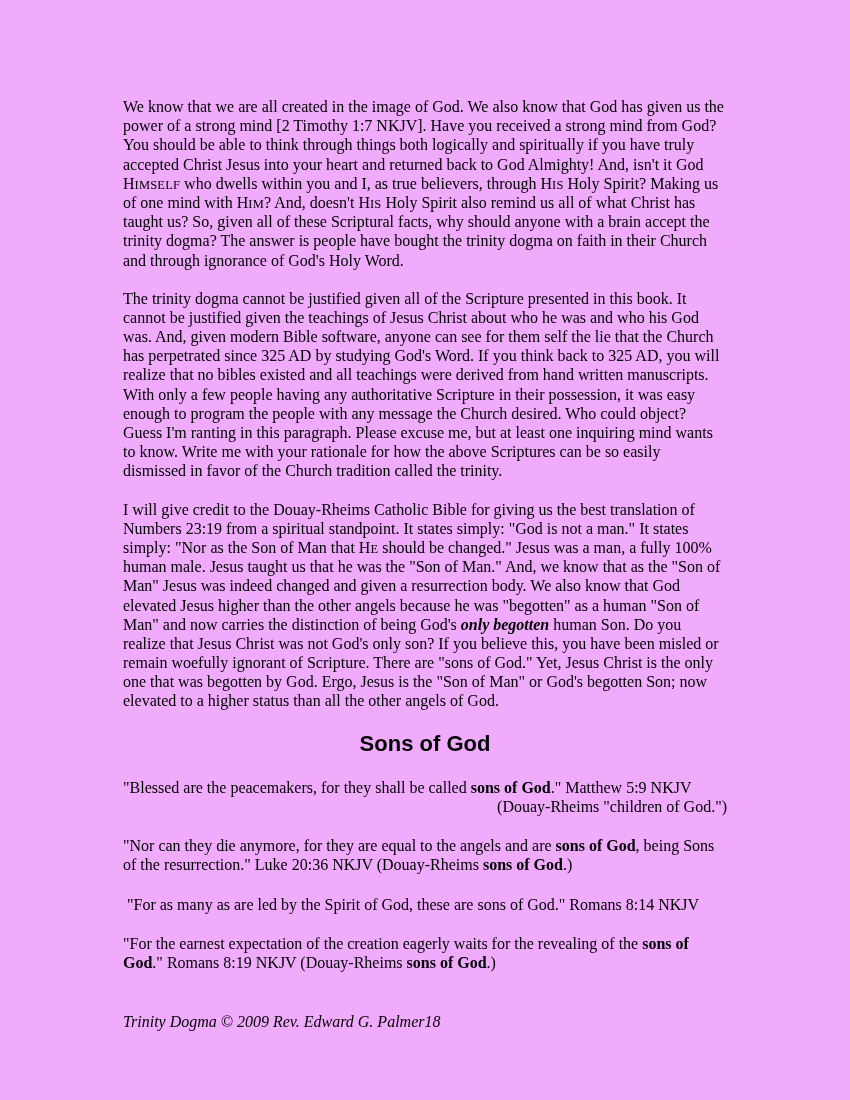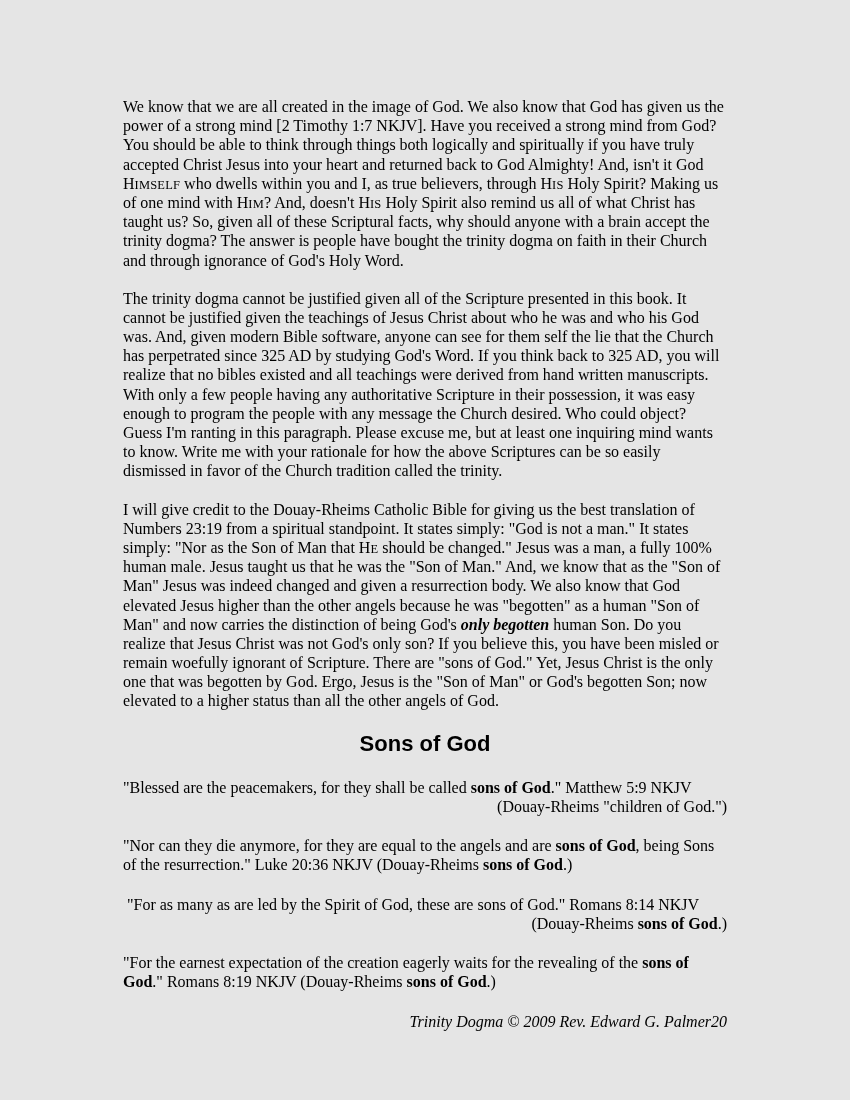--- a/index.html
+++ b/index.html
@@ -1,20 +1,20 @@
 <!DOCTYPE html>
 <html><head>
 <meta charset="utf-8">
 <style>
   html, body { margin: 0; padding: 0; background: #ffffff; }
   .page {
     position: relative;
     width: 850px;
     height: 1100px;
-    background: #e5e5e5;
+    background: #f0abfc;
     color: #000000;
     font-family: "Liberation Serif", "DejaVu Serif", serif;
     font-size: 16px;
     line-height: 1.2;
     overflow: hidden;
   }
   .content {
     position: absolute;
     left: 123px;
     top: 97px;
@@ -30,21 +30,21 @@
     line-height: 1.15;
   }
   .quote { margin: 0 0 20px 0; }
   .attr-right { text-align: right; }
   .footer {
     position: absolute;
     left: 123px;
     top: 1012px;
     width: 604px;
     display: flex;
-    justify-content: flex-end;
+    justify-content: flex-start;
     font-style: italic;
     font-size: 16px;
   }
   
   .b { font-weight: bold; }
   .i { font-style: italic; font-weight: bold; }
   .u { }
   .sc { font-size: 0.78em; letter-spacing: 0.2px; }
 </style>
 </head>
@@ -65,26 +65,25 @@
       <div>"Blessed are the peacemakers, for they shall be called <span class="b">sons of God</span>." Matthew 5:9 NKJV</div>
       <div class="attr-right">(Douay-Rheims "children of God.")</div>
     </div>
 
     <div class="quote">
       <div>"Nor can they die anymore, for they are equal to the angels and are <span class="b">sons of God</span>, being Sons of the resurrection." Luke 20:36 NKJV (Douay-Rheims <span class="b">sons of God</span>.)</div>
     </div>
 
     <div class="quote">
       <div>&nbsp;"For as many as are led by the Spirit of God, these are sons of God." Romans 8:14 NKJV</div>
-      <div class="attr-right">(Douay-Rheims <span class="b">sons of God</span>.)</div>
     </div>
 
     <div class="quote">
       <div>"For the earnest expectation of the creation eagerly waits for the revealing of the <span class="b">sons of God</span>." Romans 8:19 NKJV (Douay-Rheims <span class="b">sons of God</span>.)</div>
     </div>
 
   </div>
 
   <div class="footer">
     <span>Trinity Dogma © 2009 Rev. Edward G. Palmer</span>
-    <span>20</span>
+    <span>18</span>
   </div>
 </div>
 
 </body></html>

